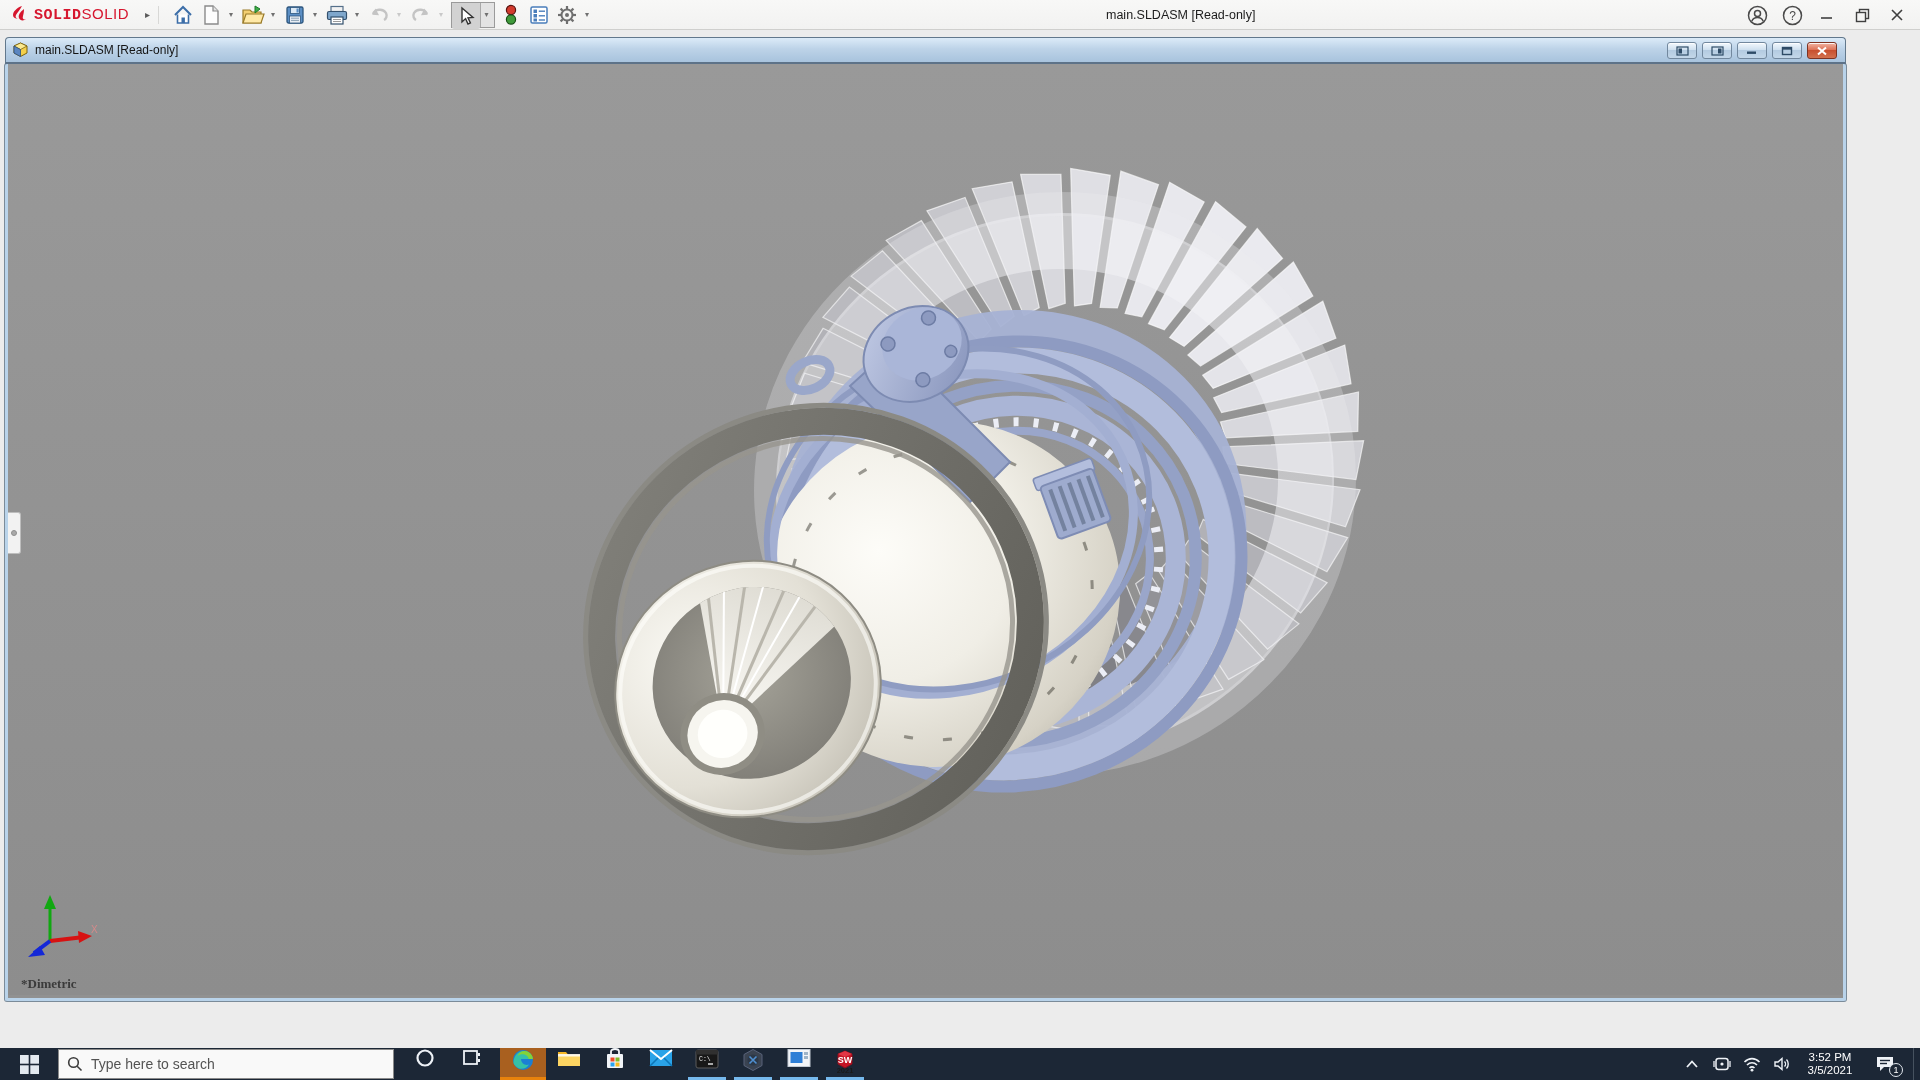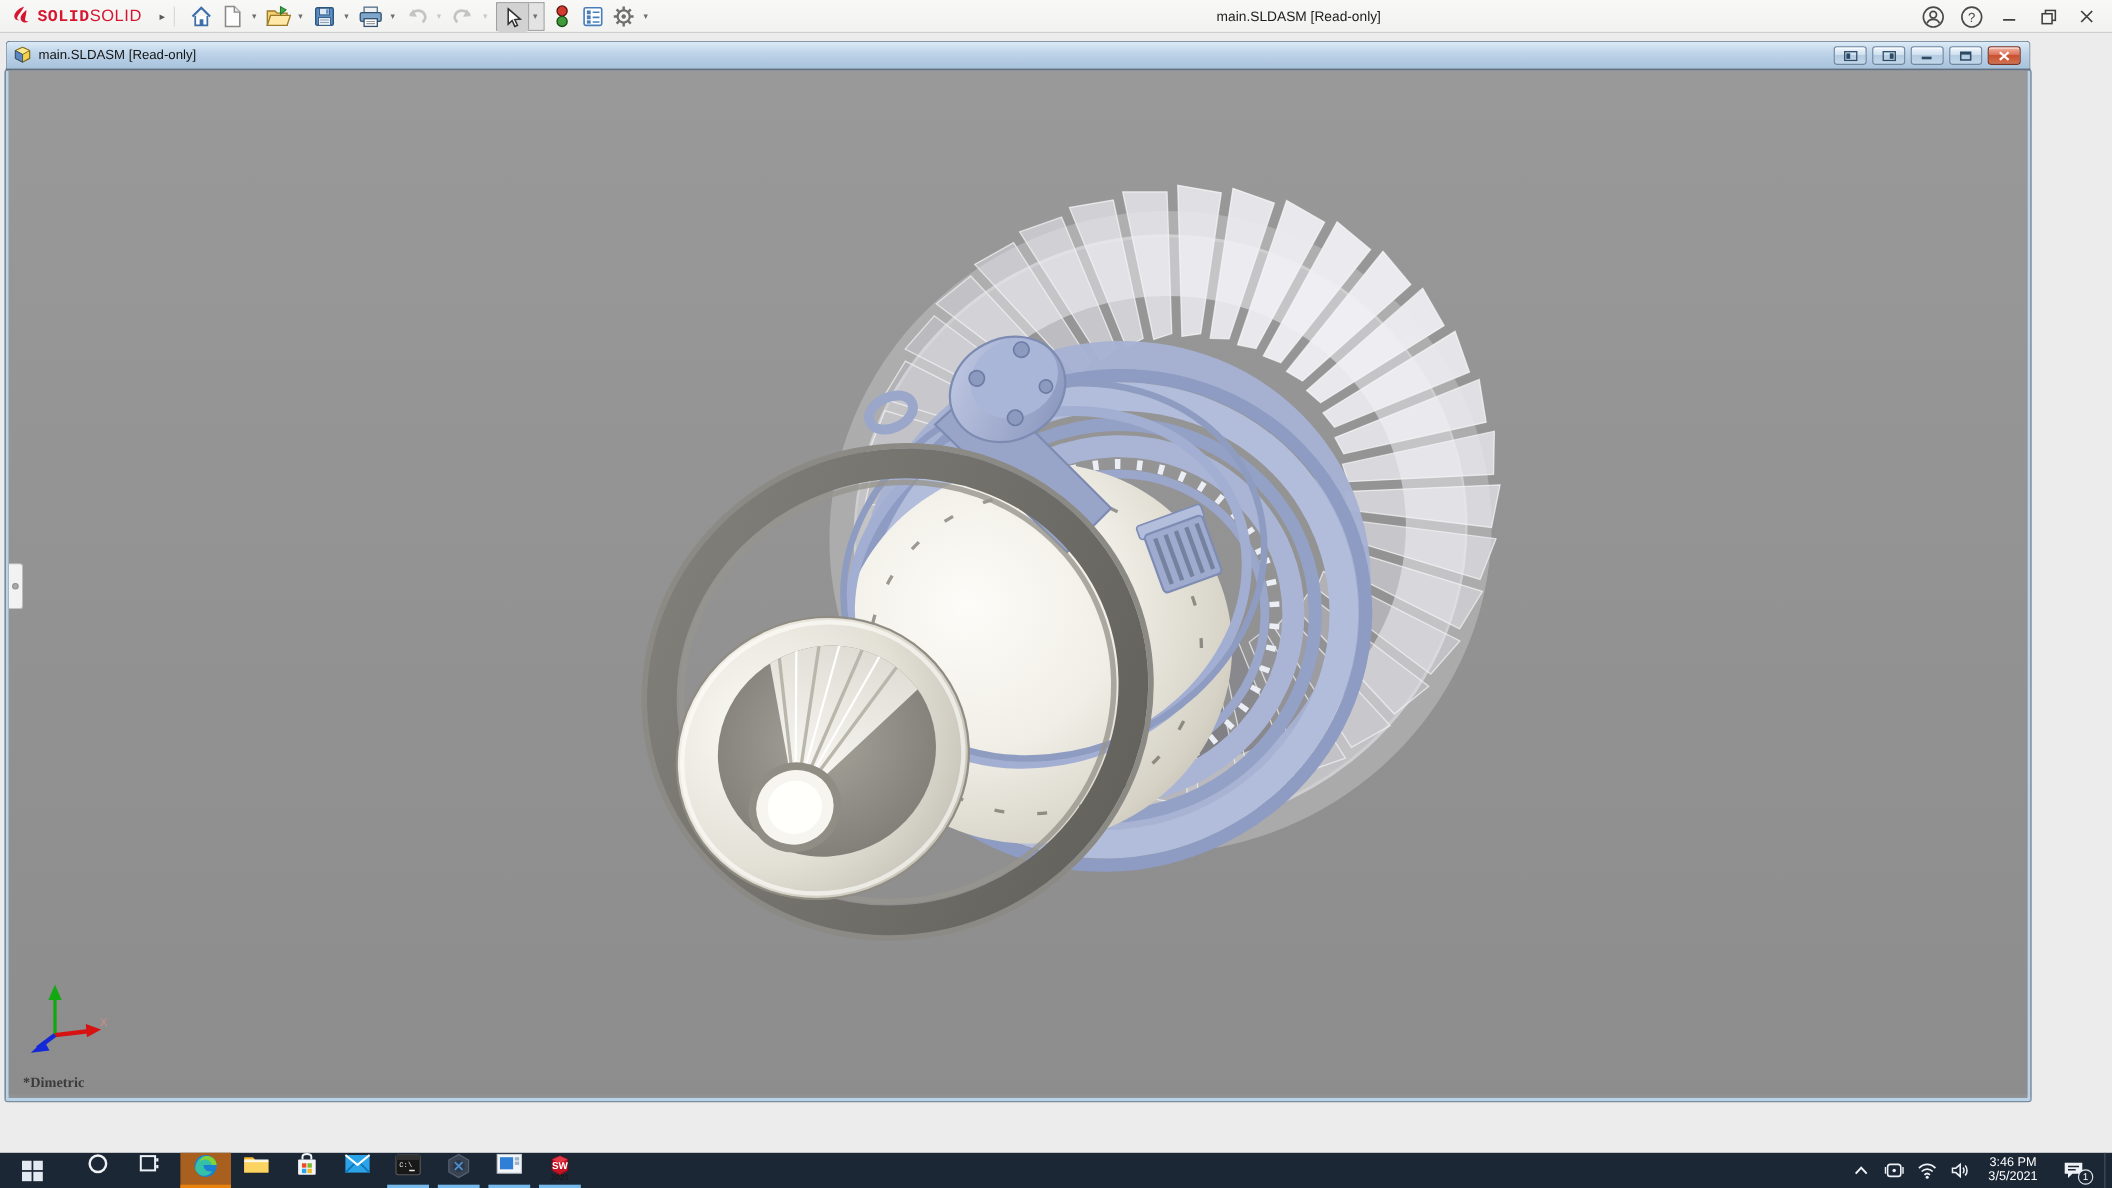--- a/index.html
+++ b/index.html
@@ -450,20 +450,27 @@
 <div class="taskbar">
   <div class="start-btn">
     <svg width="19" height="19" viewBox="0 0 19 19">
       <rect x="0" y="0" width="8.7" height="8.7" fill="#e3e9f0"></rect>
         <rect x="10.3" y="0" width="8.7" height="8.7" fill="#e3e9f0"></rect>
       <rect x="0" y="10.3" width="8.7" height="8.7" fill="#e3e9f0"></rect>
         <rect x="10.3" y="10.3" width="8.7" height="8.7" fill="#e3e9f0"></rect>
     </svg>
   </div>
 
+  <div class="search-box">
+    <svg width="16" height="16" viewBox="0 0 16 16">
+      <circle cx="6.5" cy="6.5" r="4.8" fill="none" stroke="#3c3c3c" stroke-width="1.6"></circle>
+      <line x1="10.2" y1="10.2" x2="14.5" y2="14.5" stroke="#3c3c3c" stroke-width="1.6"></line>
+    </svg>
+    <input type="text" placeholder="Type here to search" style="">
+  </div>
 
   <div class="tb-iconbtn" style="margin-left:8px;">
     <svg width="20" height="20" viewBox="0 0 20 20">
       <circle cx="10" cy="10" r="7.5" fill="none" stroke="#eef2f7" stroke-width="2.2"></circle>
     </svg>
   </div>
 
   <div class="tb-iconbtn">
     <svg width="20" height="20" viewBox="0 0 20 20">
       <rect x="3" y="3" width="13" height="13" fill="none" stroke="#eef2f7" stroke-width="1.8"></rect>
@@ -570,21 +577,21 @@
       </svg>
     </div>
     <div class="tray-ico">
       <svg width="18" height="16" viewBox="0 0 18 16">
         <path d="M2 6 H5 L9 2.5 V13.5 L5 10 H2 Z" fill="none" stroke="#eef2f7" stroke-width="1.4"></path>
         <path d="M11.5 5.5 C12.8 6.8 12.8 9.2 11.5 10.5" fill="none" stroke="#eef2f7" stroke-width="1.4"></path>
         <path d="M13.5 3.5 C15.8 5.8 15.8 10.2 13.5 12.5" fill="none" stroke="#eef2f7" stroke-width="1.4"></path>
       </svg>
     </div>
     <div class="clock">
-      <div>3:46 PM</div>
+      <div>3:52 PM</div>
       <div>3/5/2021</div>
     </div>
     <div class="action-center">
       <svg width="20" height="18" viewBox="0 0 20 18">
         <path d="M2 2 H18 V12 H9 L5 16 V12 H2 Z" fill="#eef2f7"></path>
         <line x1="5" y1="5.5" x2="15" y2="5.5" stroke="#1c2736" stroke-width="1.4"></line>
         <line x1="5" y1="8.5" x2="12" y2="8.5" stroke="#1c2736" stroke-width="1.4"></line>
       </svg>
       <span class="ac-badge">1</span>
     </div>

